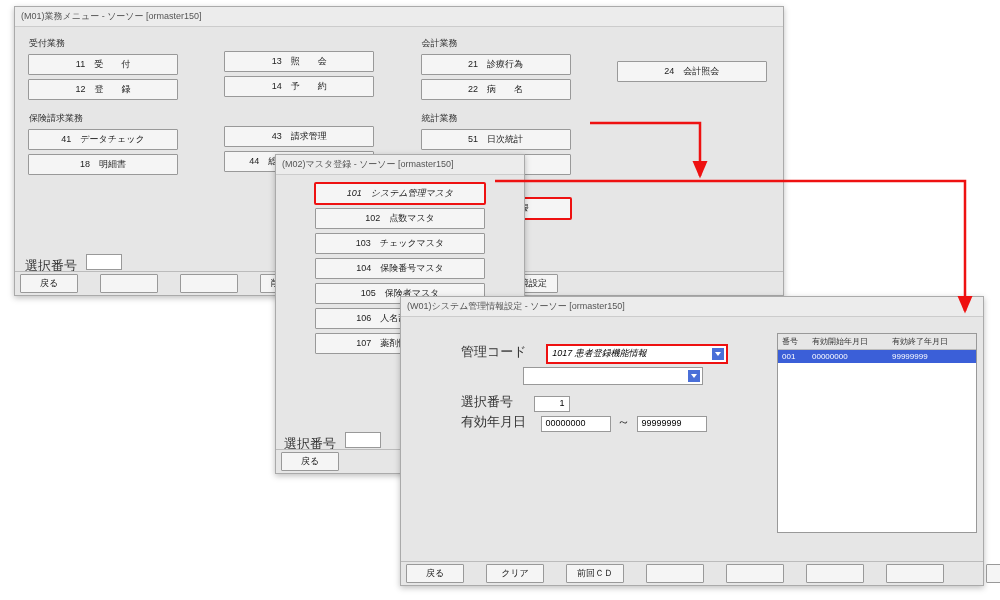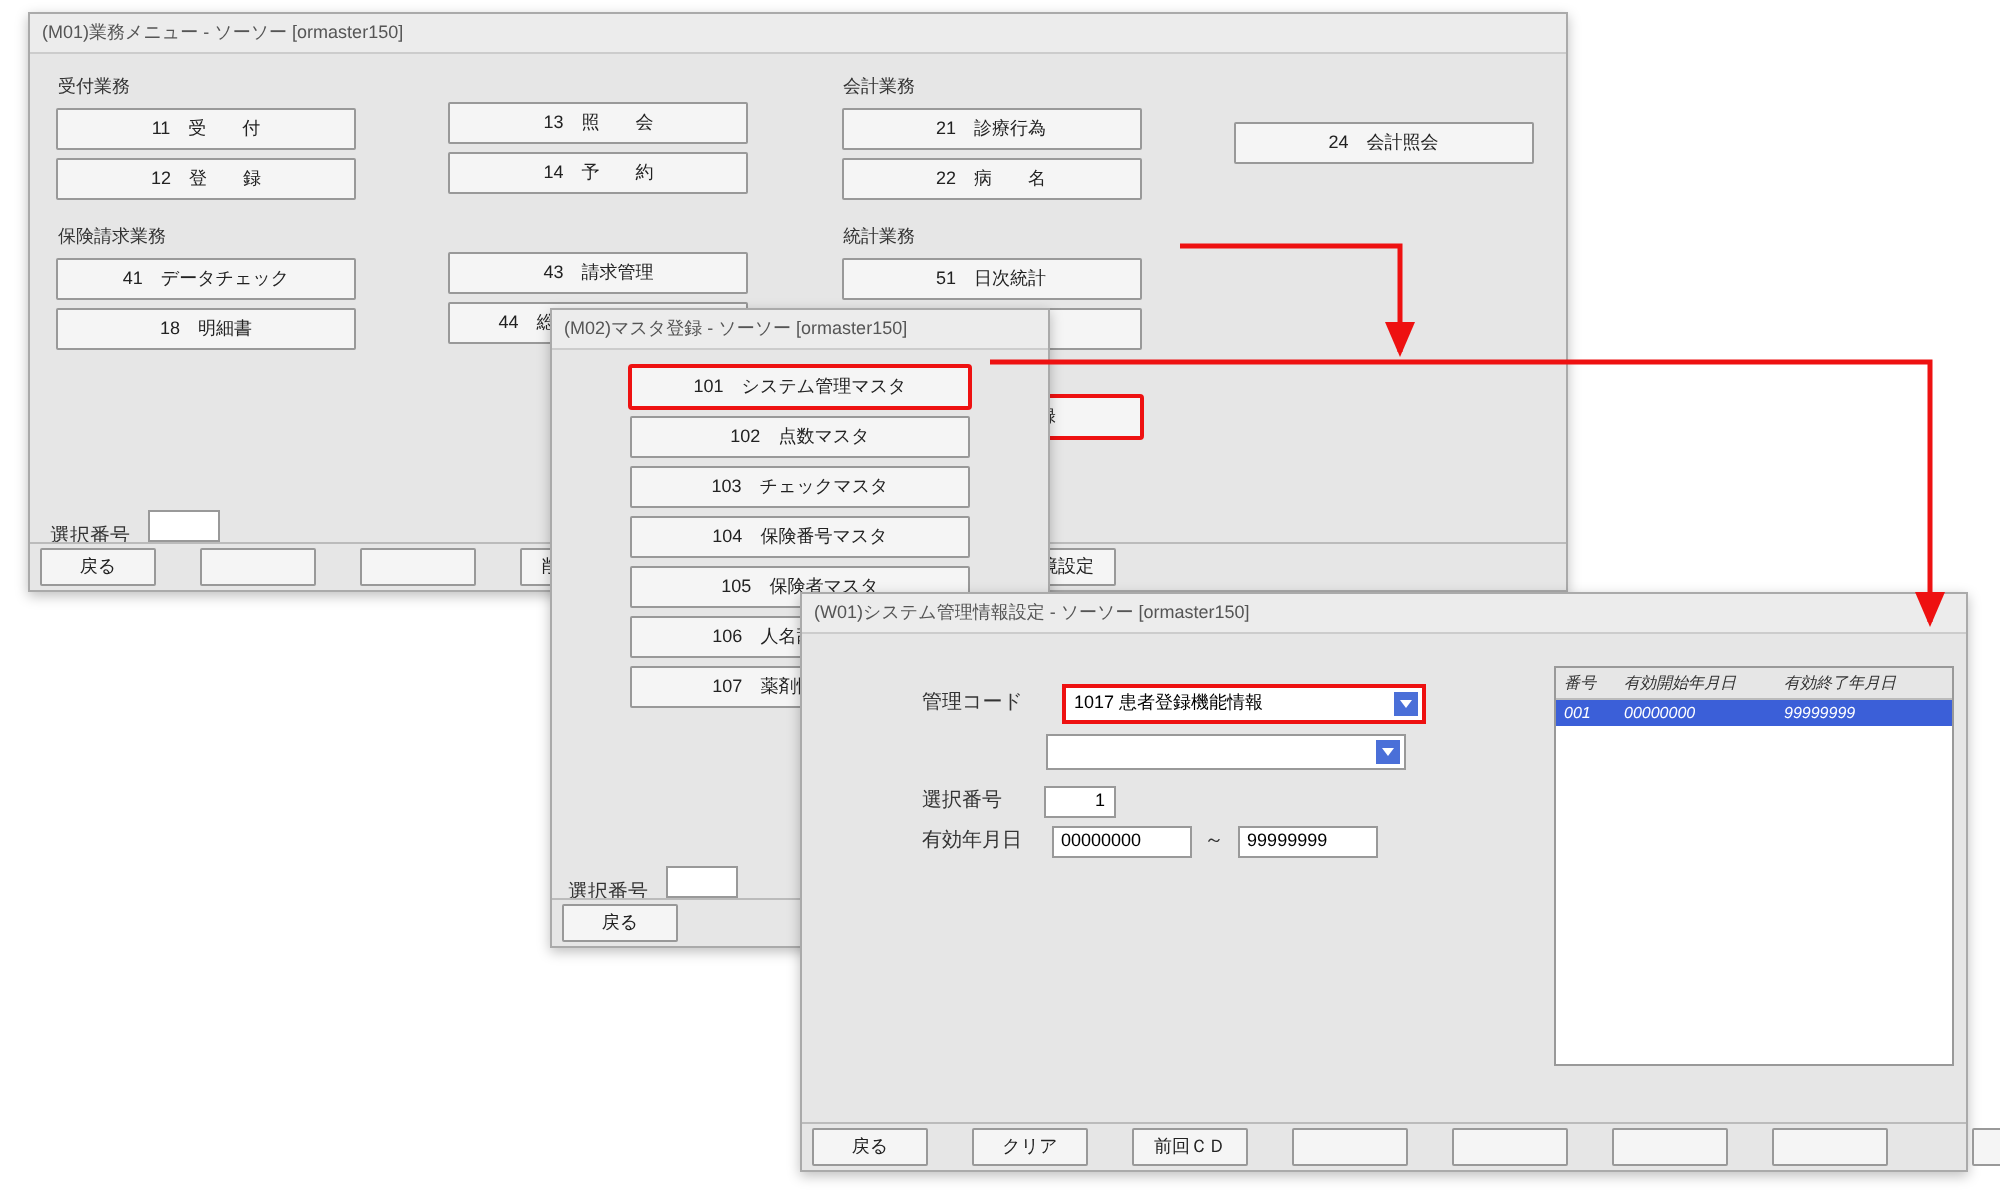--- a/index.html
+++ b/index.html
@@ -6,33 +6,33 @@
   body { margin: 0; background: #fff; width: 1000px; height: 600px; position: relative; overflow: hidden; font-size: 9px; }
   .win { position: absolute; background: #e6e6e6; border: 1px solid #aaa; box-shadow: 0 2px 6px rgba(0,0,0,0.25); }
   .titlebar { background: #ececec; border-bottom: 1px solid #ccc; padding: 3px 6px; font-size: 9px; color: #555; }
   .body { padding: 6px 10px; }
   .section-label { font-size: 9px; color: #333; margin: 4px 0 2px 4px; }
   .btn { display: inline-block; background: #f5f5f5; border: 1px solid #999; border-radius: 1px; text-align: center; padding: 3px 0; font-size: 9px; color: #222; cursor: pointer; }
   .btn.wide { width: 150px; margin: 2px 3px; text-align: center; }
   .btn.small { width: 64px; padding: 2px 0; margin: 0 1px; }
   .row { display: flex; gap: 37px; }
   .col { flex: 1; }
-  .hl-red { outline: 2px solid #e11; outline-offset: -1px; }
+  .hl-red { outline: 2px solid #e11; outline-offset: -1px; font-style: italic; }
   .footer-row { position: absolute; bottom: 0; left: 0; right: 0; display: flex; border-top: 1px solid #bbb; background: #e6e6e6; padding: 2px 4px; gap: 20px; }
   .footer-row .btn { flex: 0 0 auto; width: 58px; }
   .footer-row .spacer { flex: 1; }
   .input { background: #fff; border: 1px solid #999; padding: 1px 4px; font-size: 9px; height: 16px; }
   .select { background: #fff; border: 1px solid #999; padding: 1px 4px; font-size: 9px; height: 18px; position: relative; }
   .select::after { content: ""; position: absolute; right: 2px; top: 2px; width: 12px; height: 12px; background: #4a6fd8; }
   .select.triangle::before { content: ""; position: absolute; right: 5px; top: 6px; border-left: 3px solid transparent; border-right: 3px solid transparent; border-top: 4px solid #fff; z-index: 2; }
   .table-hdr { display: flex; background: #e6e6e6; border-bottom: 1px solid #bbb; font-size: 8px; color: #333; padding: 2px 4px; }
   .table-row { display: flex; background: #3b5fd8; color: #fff; padding: 2px 4px; font-size: 8px; }
-  .listpane { position: absolute; background: #fff; border: 1px solid #999; font-style: italic; }
+  .listpane { position: absolute; background: #fff; border: 1px solid #999; }
   svg.arrow { position: absolute; pointer-events: none; }
-  .lbl { font-size: 10px; color: #333; }
+  .lbl { font-size: 13px; color: #333; }
 </style>
 </head>
 <body>
 
 <div class="win" style="left:14px; top:6px; width:770px; height:290px">
   <div class="titlebar">(M01)業務メニュー - ソーソー [ormaster150]</div>
   <div class="body">
     <div class="row">
       <div class="col">
         <div class="section-label">受付業務</div>

